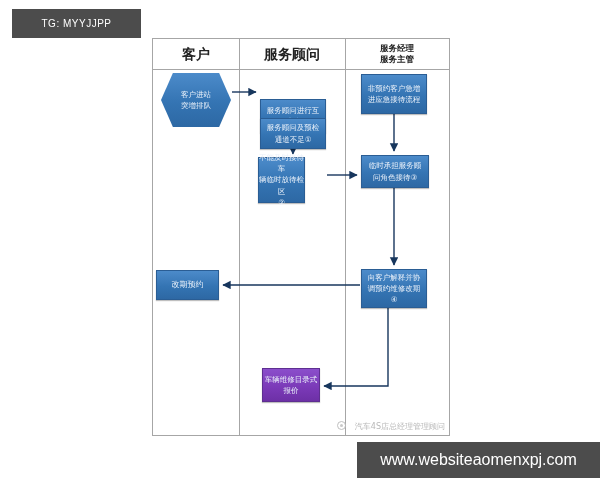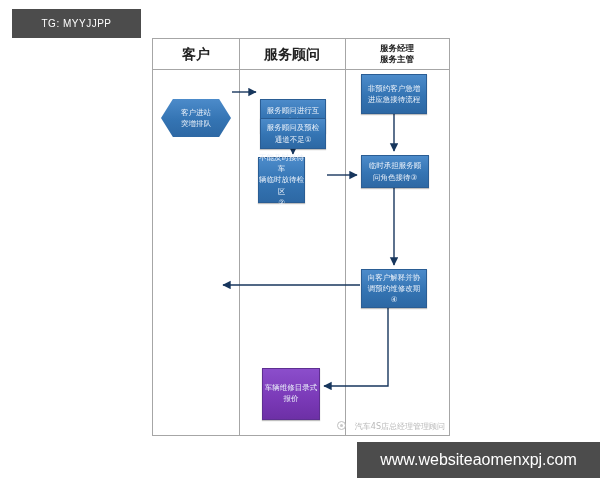--- a/index.html
+++ b/index.html
@@ -88,21 +88,21 @@
       <line x1="140" y1="70" x2="140" y2="76" marker-end="url(#ah)"></line>
       <line x1="140" y1="110" x2="140" y2="115" marker-end="url(#ah)"></line>
       <line x1="174" y1="136" x2="204" y2="136" marker-end="url(#ah)"></line>
       <line x1="241" y1="75" x2="241" y2="112" marker-end="url(#ah)"></line>
       <line x1="241" y1="149" x2="241" y2="226" marker-end="url(#ah)"></line>
       <line x1="207" y1="246" x2="70" y2="246" marker-end="url(#ah)"></line>
       <polyline points="235,269 235,347 171,347" marker-end="url(#ah)"></polyline>
     </g>
   </svg>
 
-  <div class="node hexagon" style="left:8px;top:34px;width:70px;height:38px;margin-top:26px;">客户进站
+  <div class="node hexagon" style="left:8px;top:34px;width:70px;height:54px;">客户进站
 突增排队</div>
 
   <div class="node blue" style="left:107px;top:36px;width:66px;height:34px;margin-top:24px;">服务顾问进行互
 动式接待</div>
 
   <div class="node blue" style="left:107px;top:79px;width:66px;height:31px;">服务顾问及预检
 通道不足①</div>
 
   <div class="node blue" style="left:105px;top:118px;width:47px;height:46px;">不能及时接待车
 辆临时放待检区
@@ -111,22 +111,23 @@
   <div class="node blue" style="left:208px;top:116px;width:68px;height:33px;">临时承担服务顾
 问角色接待③</div>
 
   <div class="node blue" style="left:208px;top:35px;width:66px;height:40px;">非预约客户急增
 进应急接待流程</div>
 
   <div class="node blue" style="left:208px;top:230px;width:66px;height:39px;">向客户解释并协
 调预约维修改期
 ④</div>
 
+  <div class="node blue" style="left:3px;top:231px;width:63px;height:30px;font-size:8px;">改期预约</div>
 
-  <div class="node purple" style="left:109px;top:329px;width:58px;height:52px;font-family:Liberation Mono, monospace;">车辆维修目录式
+  <div class="node purple" style="left:109px;top:329px;width:58px;height:34px;">车辆维修目录式
 报价</div>
 
   <div class="watermark">
     <span class="wm-icon"></span>
     <span>汽车4S店总经理管理顾问</span>
   </div>
 </div>
 
 <div class="banner bottom">
   <span>www.websiteaomenxpj.com</span>

